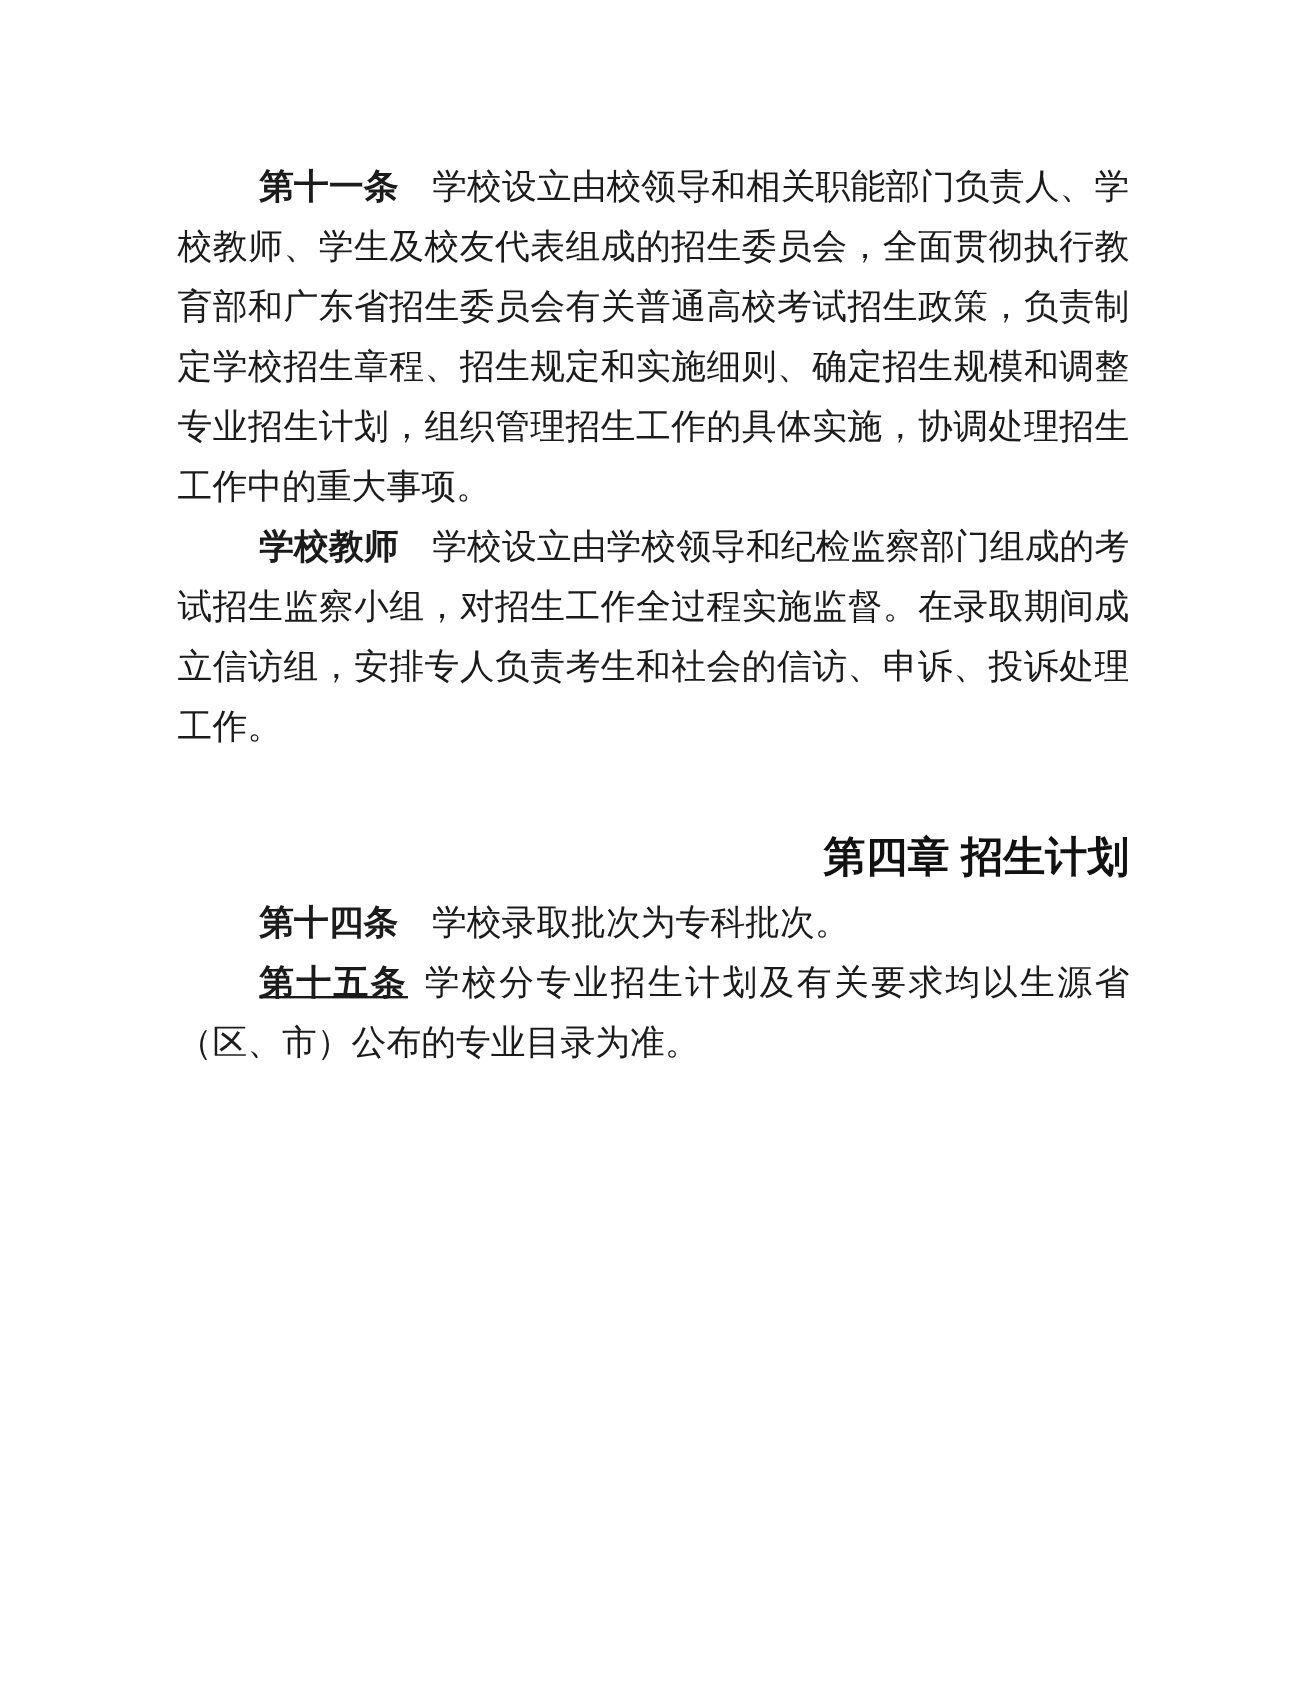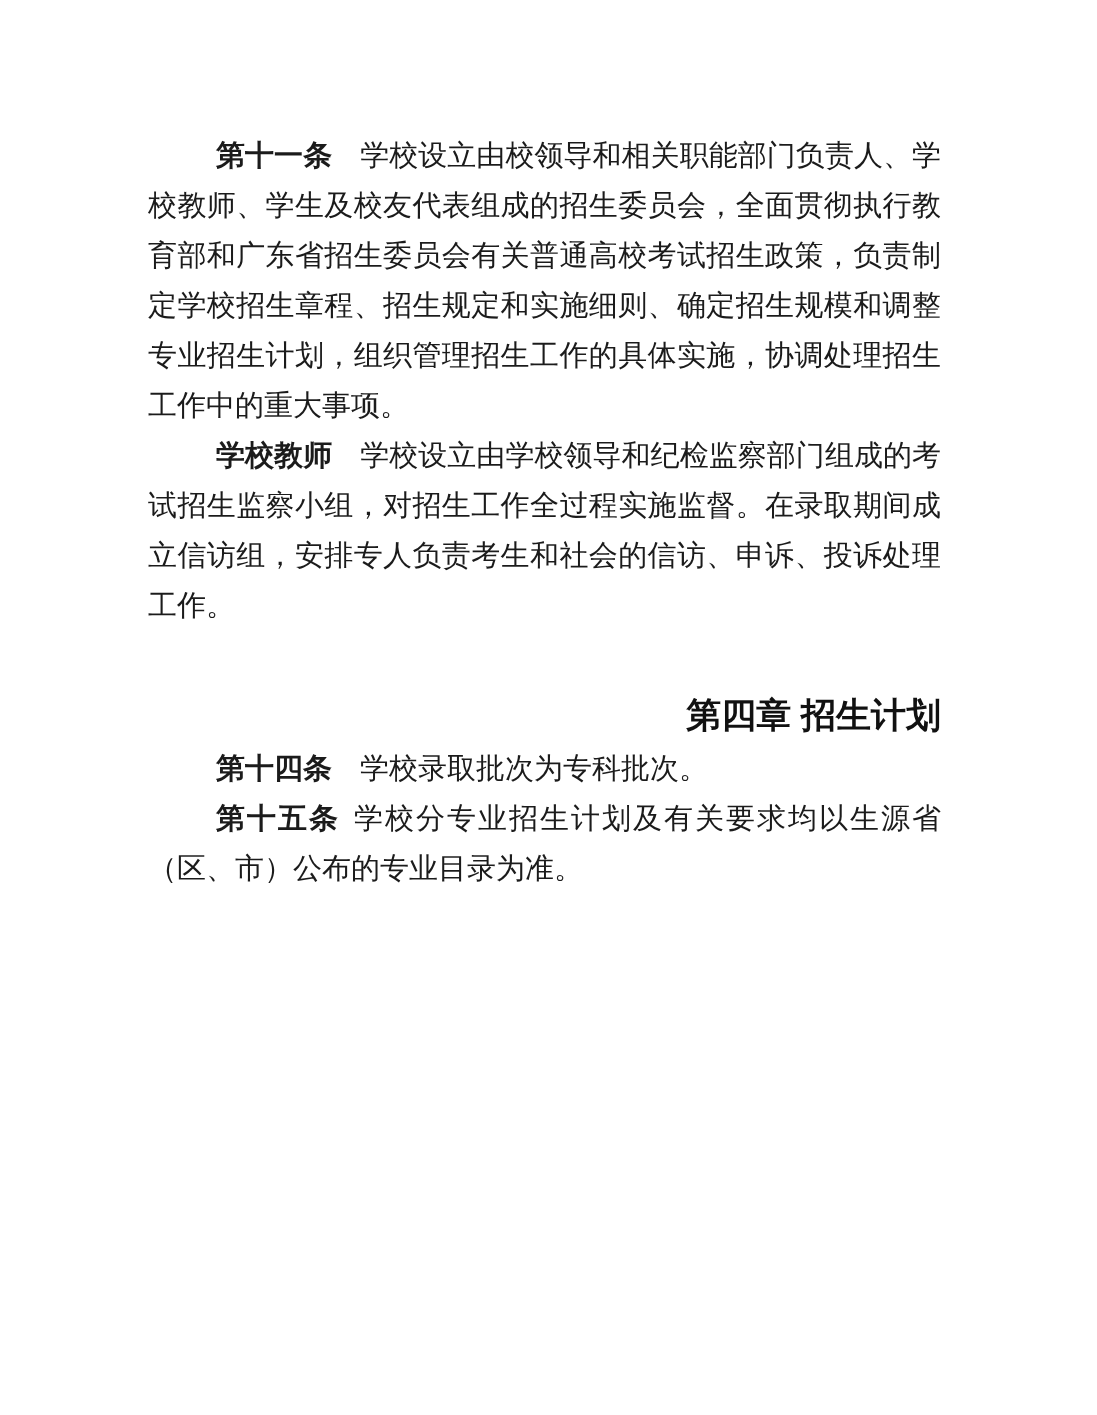--- a/index.html
+++ b/index.html
@@ -32,20 +32,21 @@
     text-indent: 68px;
     word-break: break-all;
     overflow-wrap: anywhere;
   }
   p.article .label {
     font-weight: bold;
     margin-right: 28px;
   }
   p.article.narrow-gap .label {
     margin-right: 14px;
+    text-decoration: underline;
   }
   h2.chapter-heading {
     margin: 61px 0 4px 0;
     font-family: "Liberation Sans", "DejaVu Sans", sans-serif;
     font-weight: bold;
     font-size: 35px;
     line-height: 48px;
     text-align: right;
     color: #111111;
   }

